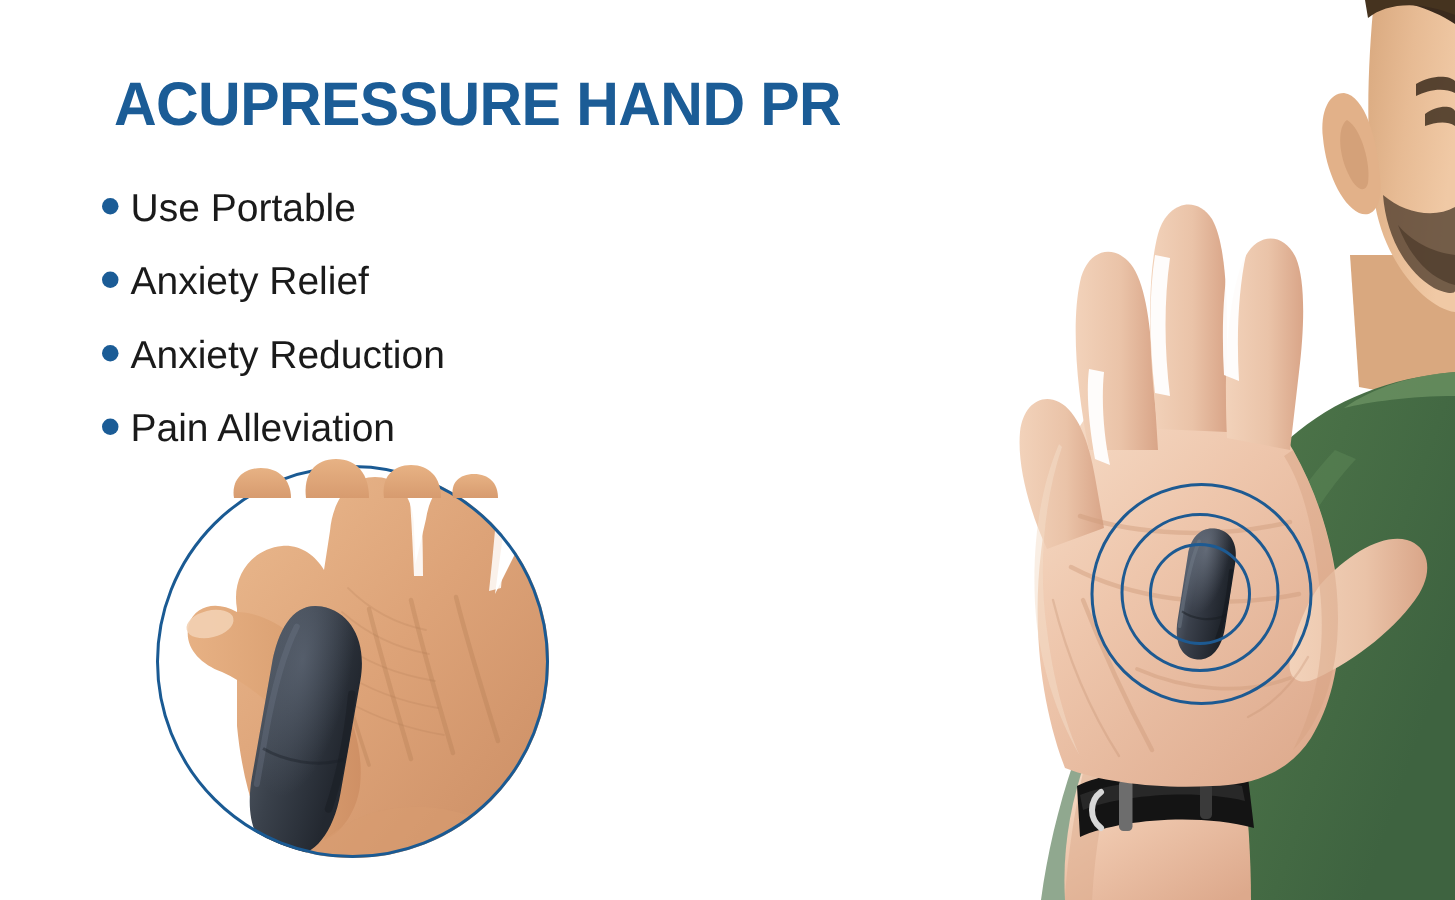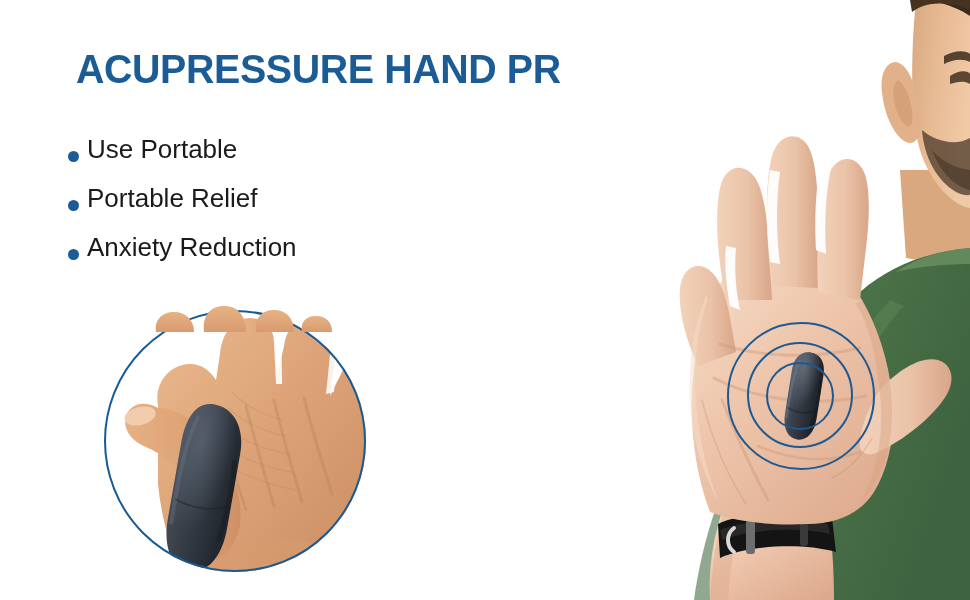--- a/index.html
+++ b/index.html
@@ -35,21 +35,21 @@
   #feature-list {
     position: absolute;
     left: 68px;
     top: 113px;
     list-style: none;
     margin: 0;
     padding: 0;
   }
   .feature-item {
     display: flex;
-    align-items: flex-end;
+    align-items: center;
     height: 49px;
     font-size: 26px;
     color: #1a1a1a;
     font-family: "Liberation Sans", sans-serif;
     white-space: nowrap;
   }
   .feature-bullet {
     width: 11px;
     height: 11px;
     border-radius: 50%;
@@ -143,25 +143,29 @@
 
   <div id="headline">ACUPRESSURE HAND PRESSURE</div>
 
   <ul id="feature-list">
     <li class="feature-item">
       <span class="feature-bullet"></span>
       <span class="feature-label">Use Portable</span>
     </li>
     <li class="feature-item">
       <span class="feature-bullet"></span>
-      <span class="feature-label">Portable Relief</span>
+      <span class="feature-label">Anxiety Relief</span>
     </li>
     <li class="feature-item">
       <span class="feature-bullet"></span>
       <span class="feature-label">Anxiety Reduction</span>
+    </li>
+    <li class="feature-item">
+      <span class="feature-bullet"></span>
+      <span class="feature-label">Pain Alleviation</span>
     </li>
   </ul>
 
   <div id="inset-circle">
     <div id="inset-clip">
       <svg class="inset-photo" viewBox="0 0 280 300" preserveAspectRatio="xMidYMid slice">
         <defs>
           <linearGradient id="skinTan" x1="0" y1="0" x2="1" y2="1">
             <stop offset="0%" stop-color="#eab98e"></stop>
             <stop offset="45%" stop-color="#dda378"></stop>

